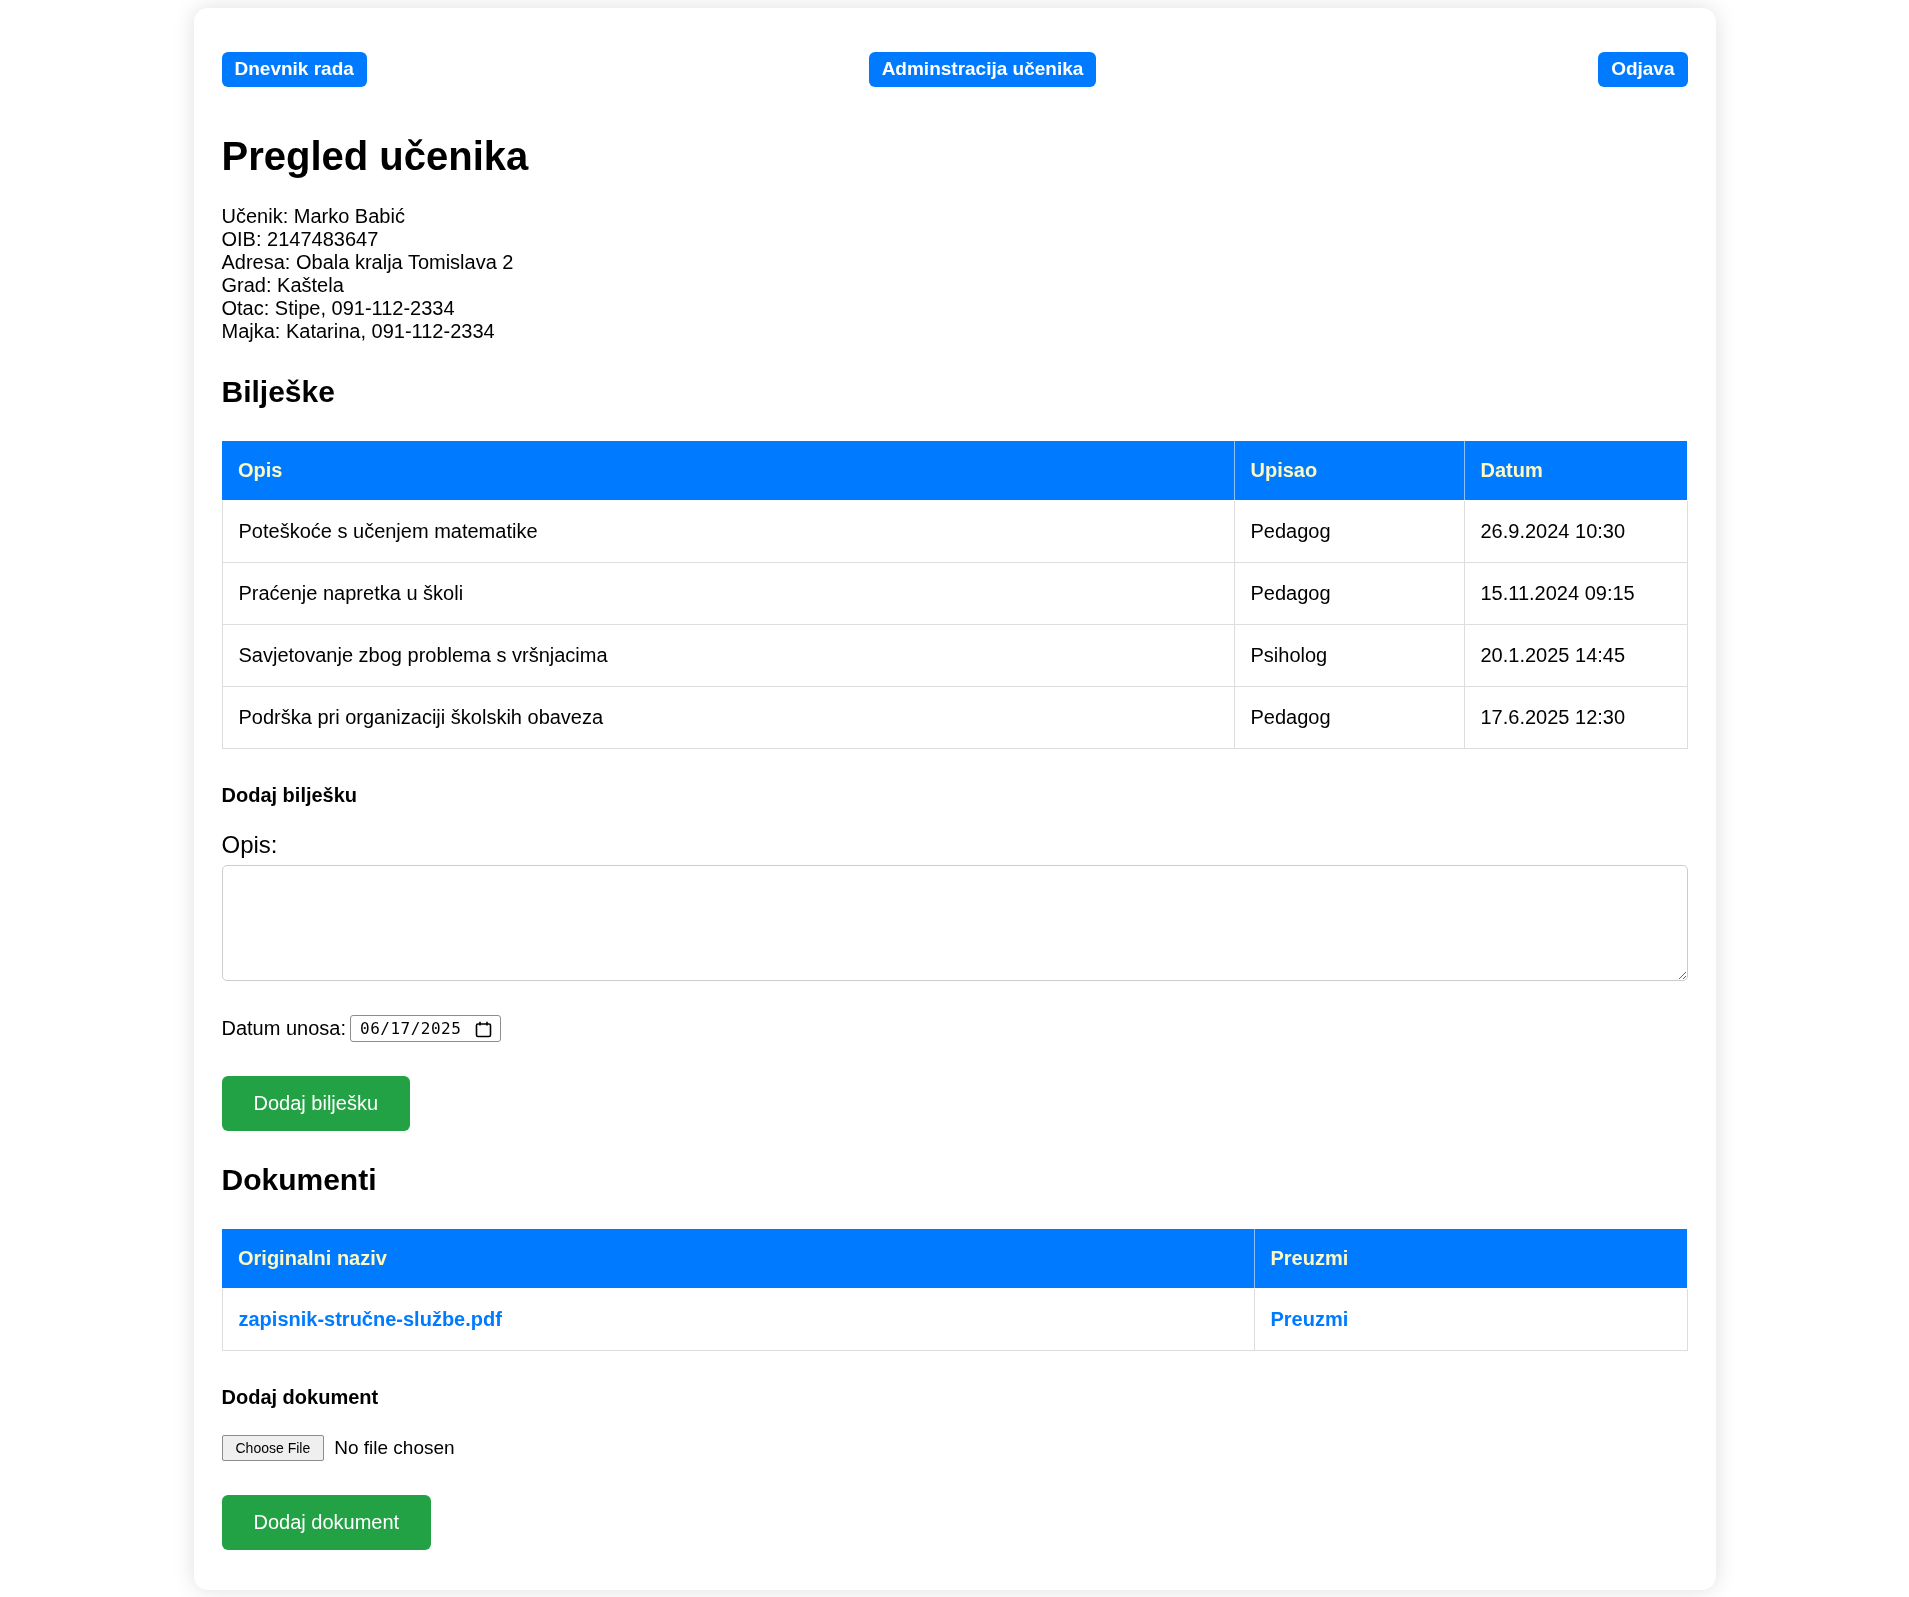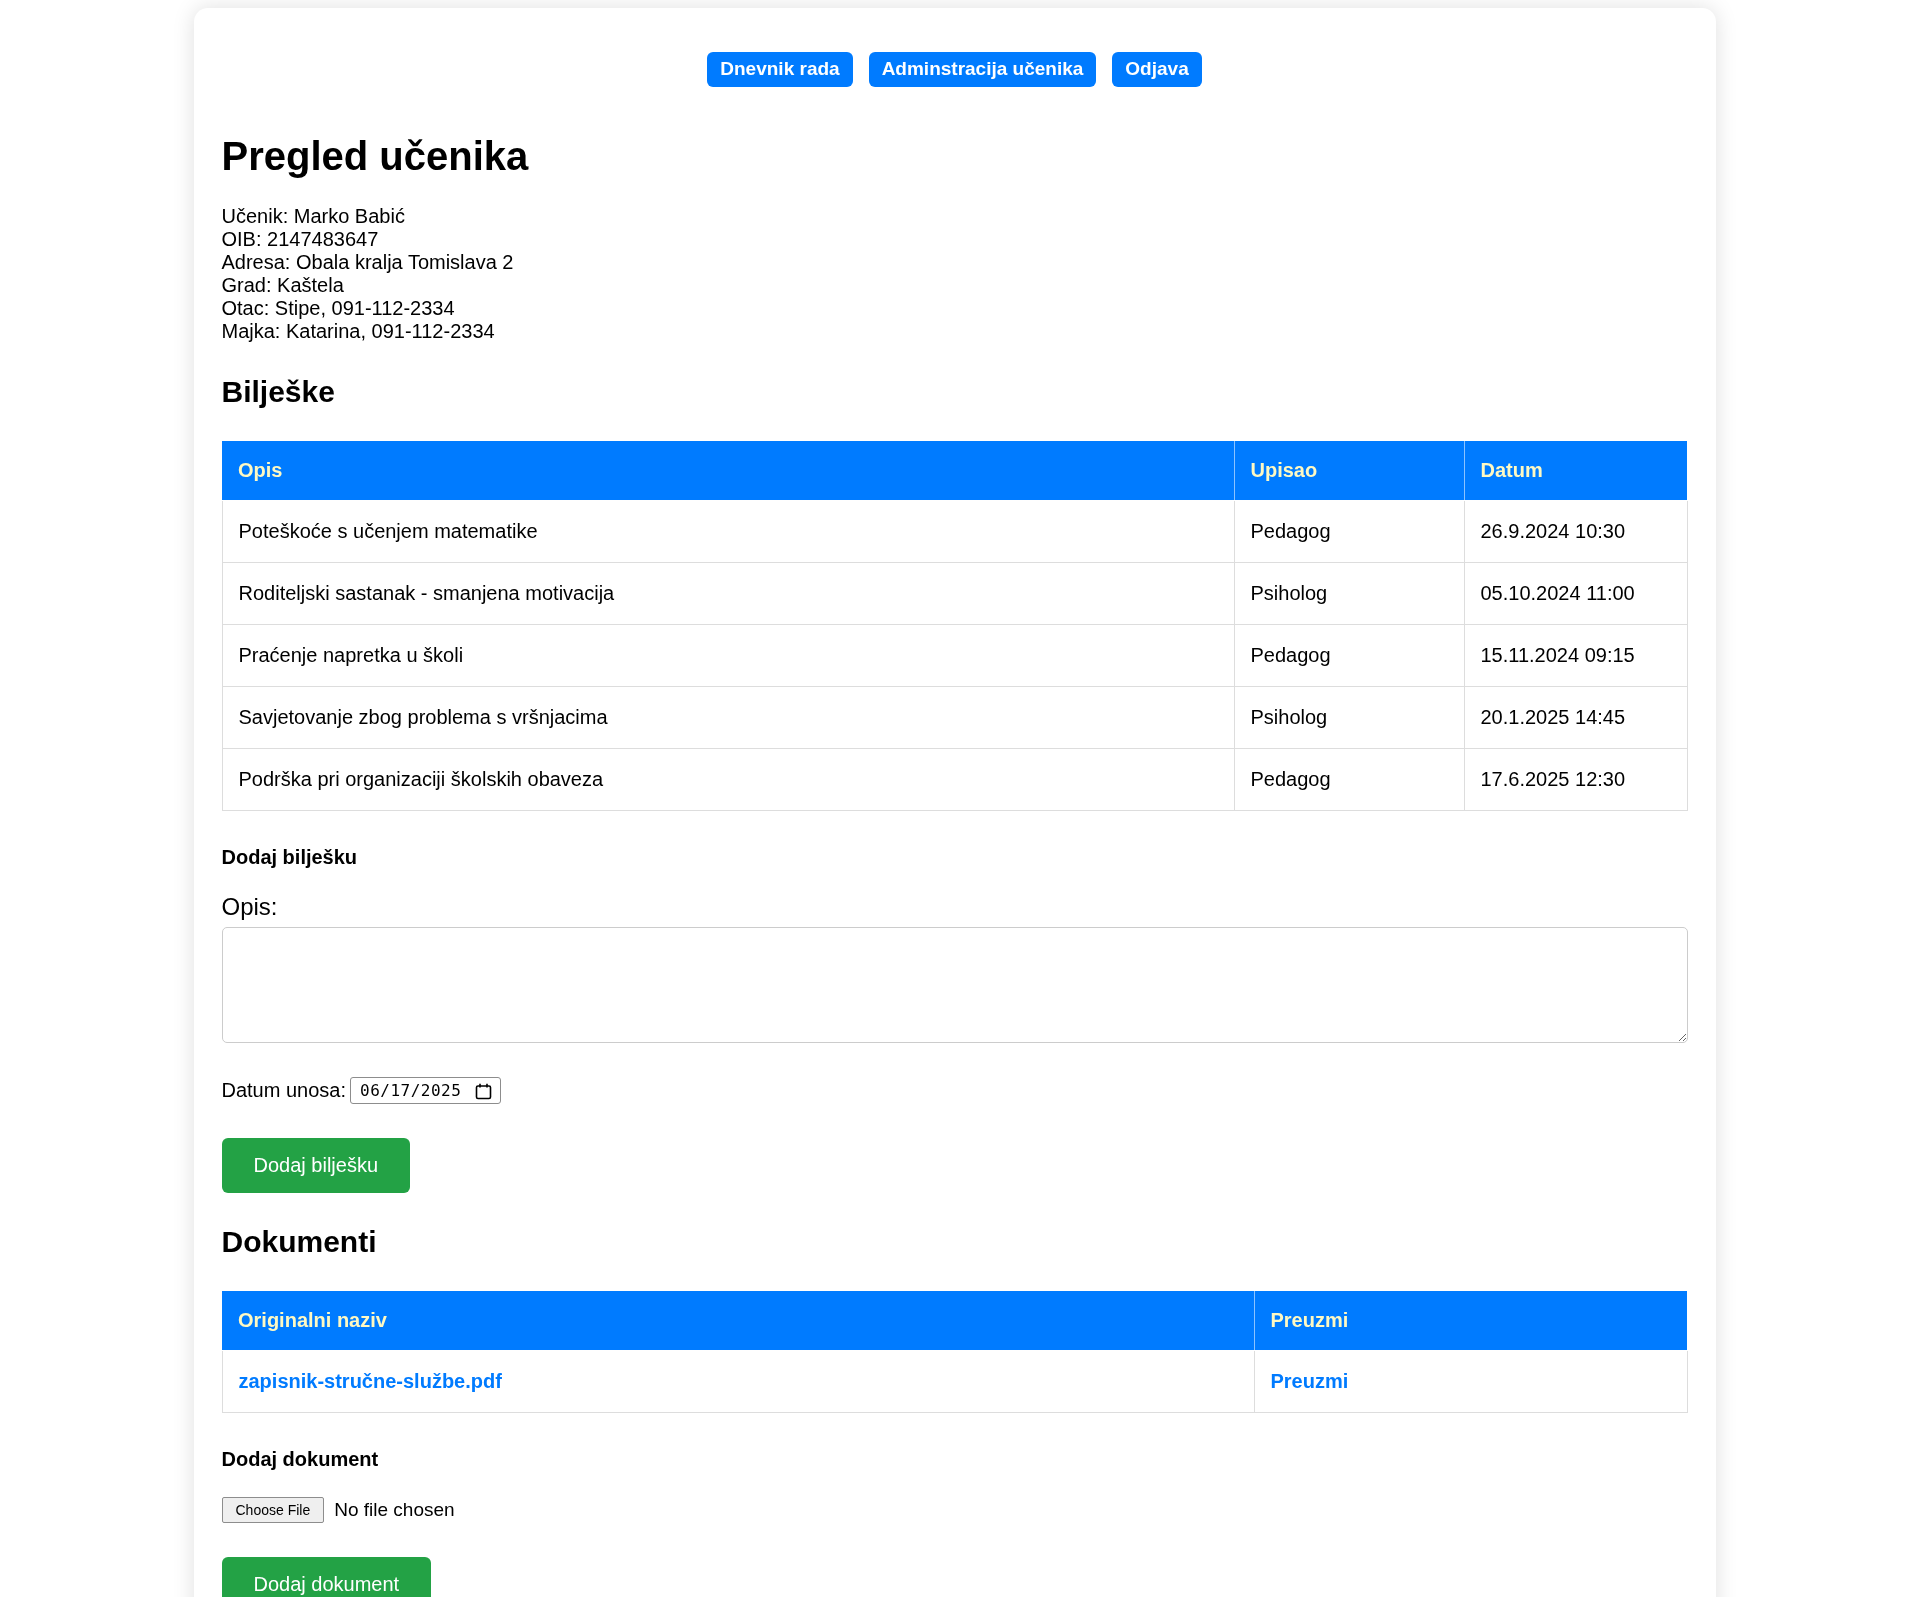--- a/index.html
+++ b/index.html
@@ -13,21 +13,21 @@
   .card {
     width: 1522px;
     margin: 8px auto 0 auto;
     background: #ffffff;
     border-radius: 14px;
     box-shadow: 0 0 22px rgba(0,0,0,0.13);
     padding: 44px 28px 40px 28px;
     min-height: 1580px;
   }
   
-  .nav-row { display: flex; justify-content: center; gap: 16px; }
+  .nav-row { display: flex; justify-content: space-between; gap: 16px; }
   .nav-btn {
     background: #007bff; color: #fff;
     border: none; border-radius: 6px;
     font-family: "Liberation Sans", sans-serif;
     font-size: 19px; font-weight: bold;
     padding: 7px 13px; cursor: pointer;
     line-height: 1.1;
   }
   h1.page-title { font-size: 40px; font-weight: bold; margin-top: 47px; }
   .student-info { margin-top: 26px; font-size: 20px; line-height: 23px; }
@@ -122,25 +122,20 @@
         <th class="col-opis">Opis</th>
         <th class="col-upisao">Upisao</th>
         <th>Datum</th>
       </tr>
     </thead>
     <tbody>
       <tr>
         <td>Poteškoće s učenjem matematike</td>
         <td>Pedagog</td>
         <td>26.9.2024 10:30</td>
-      </tr>
-      <tr>
-        <td>Roditeljski sastanak - smanjena motivacija</td>
-        <td>Psiholog</td>
-        <td>05.10.2024 11:00</td>
       </tr>
       <tr>
         <td>Praćenje napretka u školi</td>
         <td>Pedagog</td>
         <td>15.11.2024 09:15</td>
       </tr>
       <tr>
         <td>Savjetovanje zbog problema s vršnjacima</td>
         <td>Psiholog</td>
         <td>20.1.2025 14:45</td>

